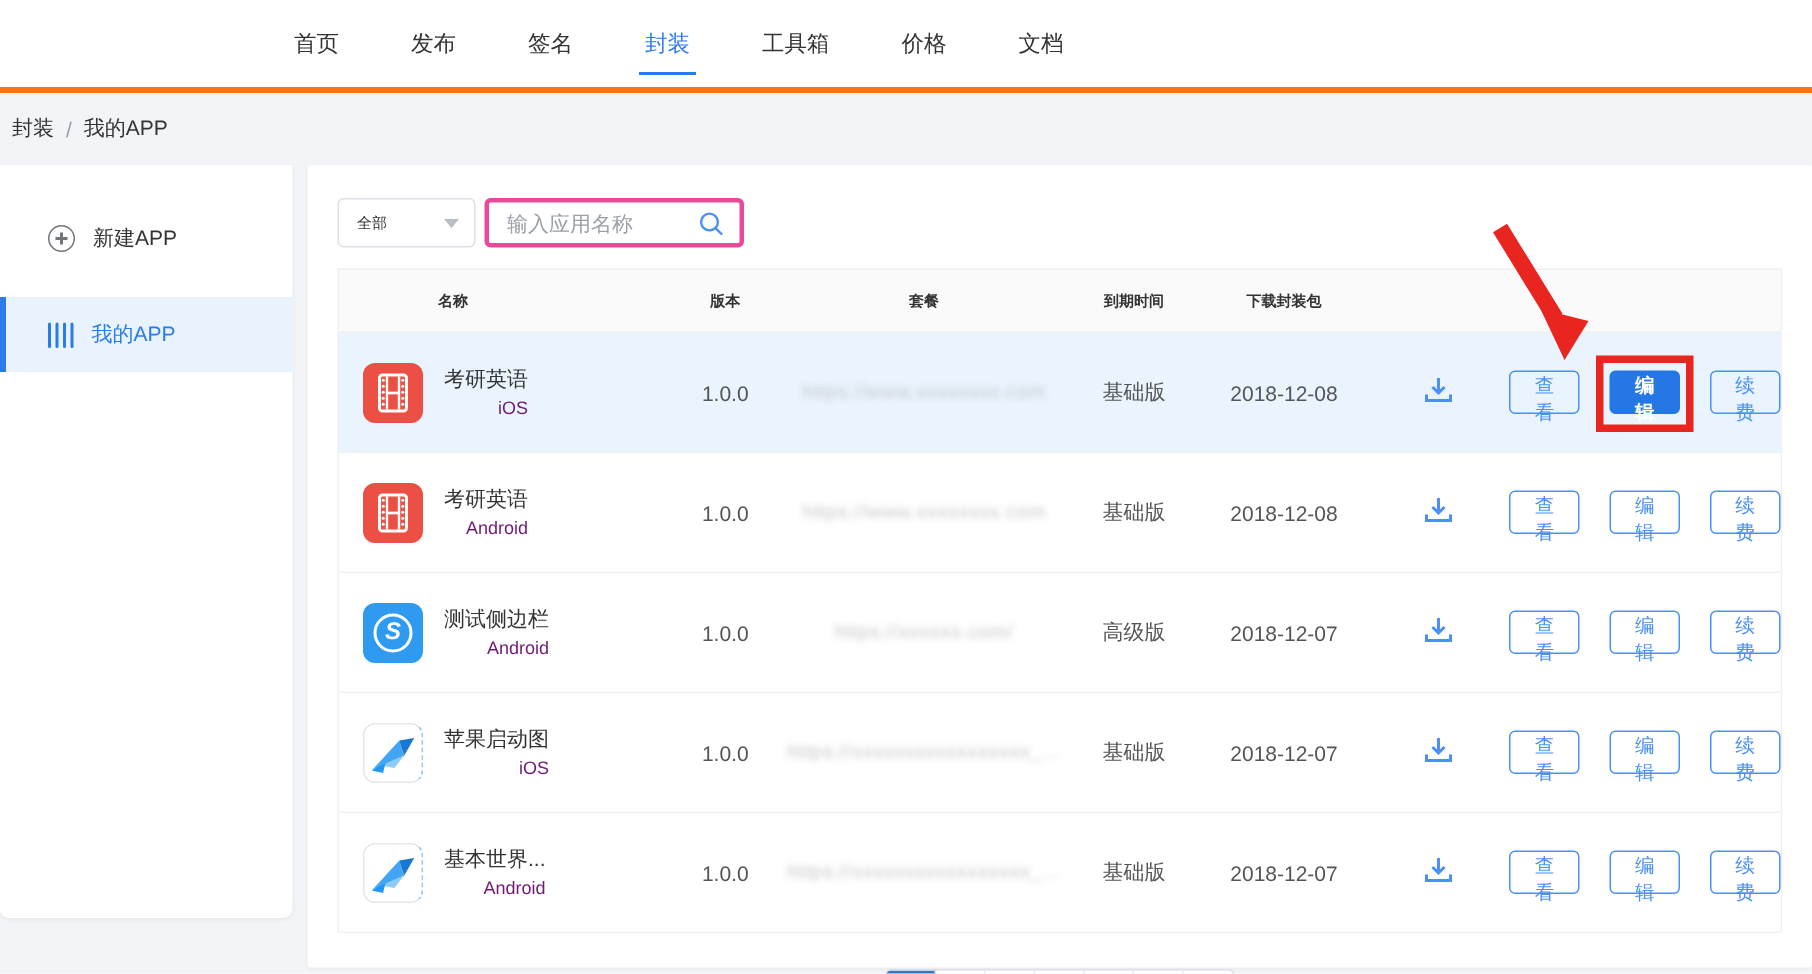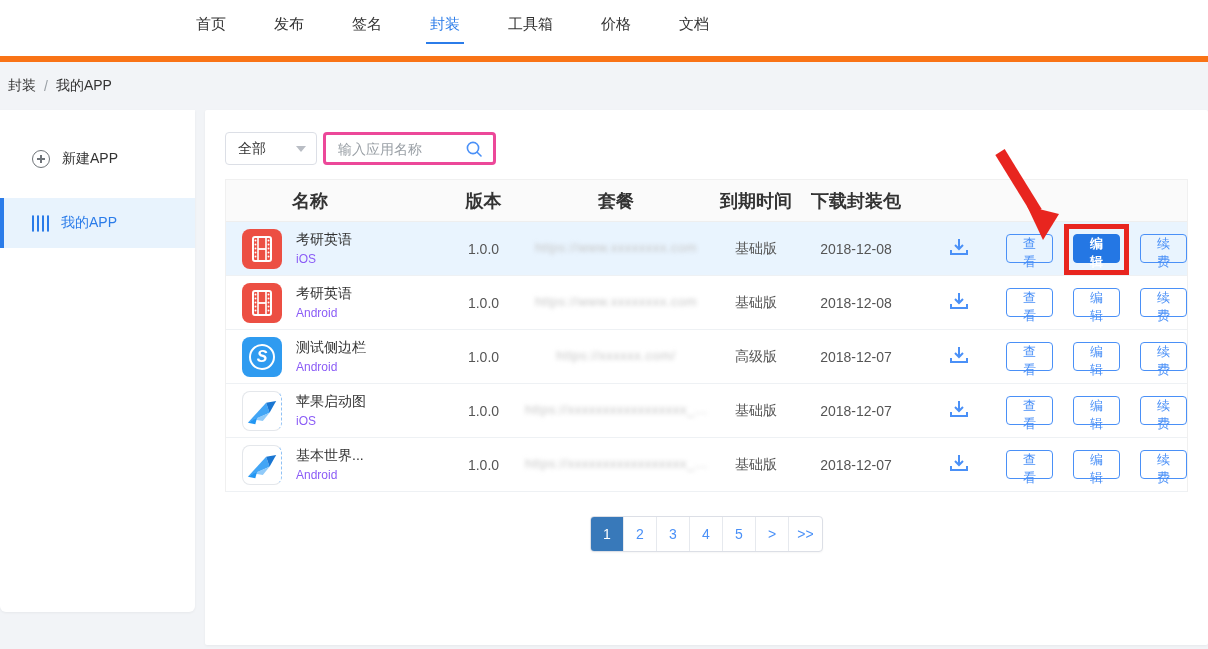--- a/index.html
+++ b/index.html
@@ -1,20 +1,20 @@
 <!DOCTYPE html>
 <html><head>
 <meta charset="utf-8">
 <style>
   * { margin:0; padding:0; box-sizing:border-box; }
   html,body { width:1208px; height:649px; overflow:hidden; }
   body { font-family:"Liberation Sans","DejaVu Sans",sans-serif; background:#f2f4f7; color:#333; }
 
   
-  .topnav { height:62px; background:#fff; border-bottom:6px solid #f97316; display:flex; align-items:flex-end; padding-left:196px; }
+  .topnav { height:62px; background:#fff; border-bottom:4px solid #f97316; display:flex; align-items:flex-start; padding-left:196px; }
   .topnav .tab { font-size:15px; color:#333; margin-right:48px; height:62px; line-height:60px; cursor:pointer; position:relative; }
   .topnav .tab.active { color:#2b7ce9; }
   .topnav .tab.active::after { content:""; position:absolute; left:-4px; right:-4px; bottom:12px; height:2px; background:#2b7ce9; }
 
   
   .breadcrumb { height:48px; display:flex; align-items:center; padding-left:8px; font-size:14px; }
   .breadcrumb .sep { color:#9aa0a6; margin:0 8px; }
 
   
   .layout { display:flex; align-items:flex-start; }
@@ -27,42 +27,42 @@
   .plus-circle::before,.plus-circle::after { content:""; position:absolute; background:#6f7479; }
   .plus-circle::before { left:4px; right:4px; top:50%; height:1.3px; margin-top:-0.65px; }
   .plus-circle::after { top:4px; bottom:4px; left:50%; width:1.3px; margin-left:-0.65px; }
   .grid-icon { width:17px; height:17px; display:grid; grid-template-columns:1fr 1fr; gap:3px; }
   .grid-icon span { border:1.4px solid #2b7ce9; border-radius:1px; }
 
   .main { flex:1; background:#fff; margin-left:10px; height:535px; border-radius:2px; box-shadow:0 1px 3px rgba(0,0,0,.05); padding:22px 20px 0 20px; position:relative; }
 
   
   .filter-row { display:flex; align-items:center; margin-bottom:14px; }
-  .select-box { width:92px; height:33px; border:1px solid #dcdfe6; border-radius:4px; display:flex; align-items:center; padding:0 10px 0 12px; font-size:14px; color:#333; justify-content:space-between; cursor:pointer; background:#fff; }
+  .select-box { width:92px; height:33px; border:1px solid #dcdfe6; border-radius:4px; display:flex; align-items:center; padding:0 10px 0 12px; font-size:10px; color:#333; justify-content:space-between; cursor:pointer; background:#fff; }
   .caret-down { width:0; height:0; border-left:5px solid transparent; border-right:5px solid transparent; border-top:6px solid #b9bdc4; }
   .search-box { width:173px; height:33px; border:3px solid #ec4899; border-radius:4px; display:flex; align-items:center; margin-left:6px; padding:0 10px 0 2px; background:#fff; }
   .search-box input { flex:1; border:none; outline:none; font-size:14px; color:#333; padding-left:10px; min-width:0; font-family:inherit; background:transparent; }
   .search-box input::placeholder { color:#9aa0a6; }
 
   
   .table { border:1px solid #f0f0f0; border-bottom:none; }
-  .thead { display:grid; grid-template-columns:220px 75px 190px 90px 110px 95px 1fr; background:#fafafa; height:42px; align-items:center; font-size:18px; font-weight:bold; color:#333; border-bottom:1px solid #eee; }
+  .thead { display:grid; grid-template-columns:220px 75px 190px 90px 110px 95px 1fr; background:#fafafa; height:42px; align-items:center; font-size:10px; font-weight:bold; color:#333; border-bottom:1px solid #eee; }
   .thead .th { text-align:center; }
   .thead .th.th-name { text-align:left; padding-left:66px; }
-  .row { display:grid; grid-template-columns:220px 75px 190px 90px 110px 95px 1fr; height:54px; align-items:center; border-bottom:1px solid #eef1f4; font-size:14px; color:#555; background:#fff; }
+  .row { display:grid; grid-template-columns:220px 75px 190px 90px 110px 95px 1fr; height:80px; align-items:center; border-bottom:1px solid #eef1f4; font-size:14px; color:#555; background:#fff; }
   .row.highlight { background:#e9f4fe; }
   .cell { text-align:center; }
   .cell-name { display:flex; align-items:center; text-align:left; padding-left:16px; }
   .app-icon { width:40px; height:40px; border-radius:8px; margin-right:14px; display:flex; align-items:center; justify-content:center; flex:none; }
   .icon-film { background:#ec4f43; }
   .icon-s { background:#2f9bf0; }
   .icon-bird { background:#fff; border:1px solid #e4e7eb; border-right:1px dashed #8fc1f5; }
   .s-glyph { width:26px; height:26px; border:2.4px solid #fff; border-radius:50%; color:#fff; font-size:16px; font-weight:bold; display:flex; align-items:center; justify-content:center; font-style:italic; }
   .name-lines .app-name { font-size:14px; color:#333; }
-  .name-lines .app-platform { font-size:12px; color:#8b5cf6; margin-top:3px; }
+  .name-lines .app-platform { font-size:12px; color:#701a75; margin-top:3px;text-align:right; }
   .masked-url { color:#c6c6c6; filter:blur(2px); font-size:13px; letter-spacing:.5px; white-space:nowrap; overflow:hidden; max-width:185px; display:inline-block; }
   .dl-btn { display:inline-flex; cursor:pointer; }
 
   .actions { display:flex; justify-content:center; gap:20px; align-items:center; }
   .btn { min-width:44px; height:29px; padding:0 10px; border:1px solid #4a90f7; border-radius:4px; background:transparent; color:#4a90f7; font-size:13px; cursor:pointer; font-family:inherit; }
   .edit-wrap { position:relative; display:inline-flex; }
   .btn.edit-filled { background:#2477e4; border-color:#2477e4; color:#fff; font-weight:bold; }
   .annotation-box { display:none; position:absolute; left:-9px; right:-9px; top:-10px; bottom:-12px; border:5px solid #e8251f; pointer-events:none; z-index:5; }
 
   

